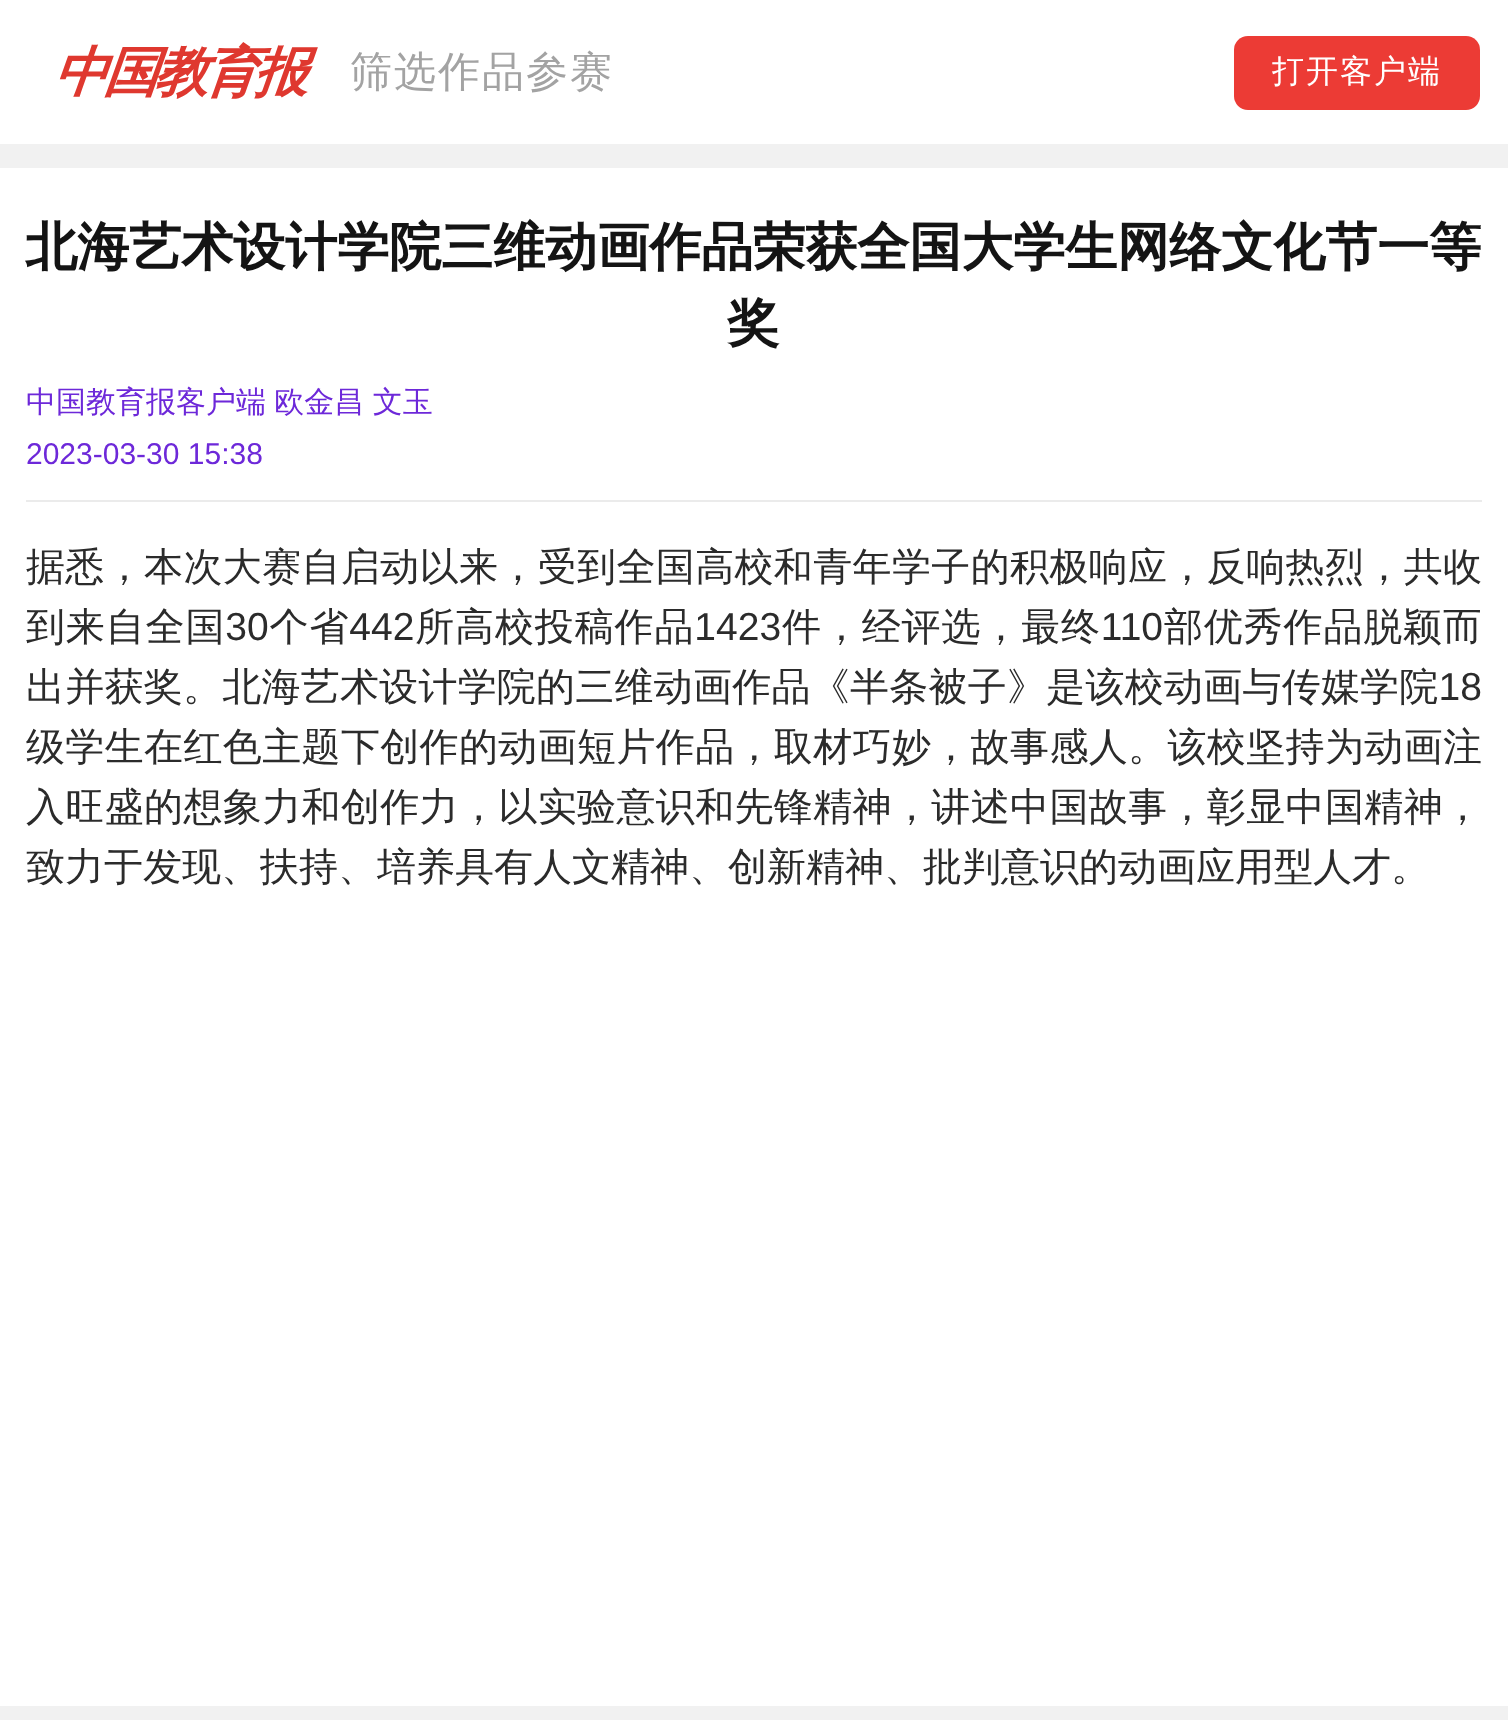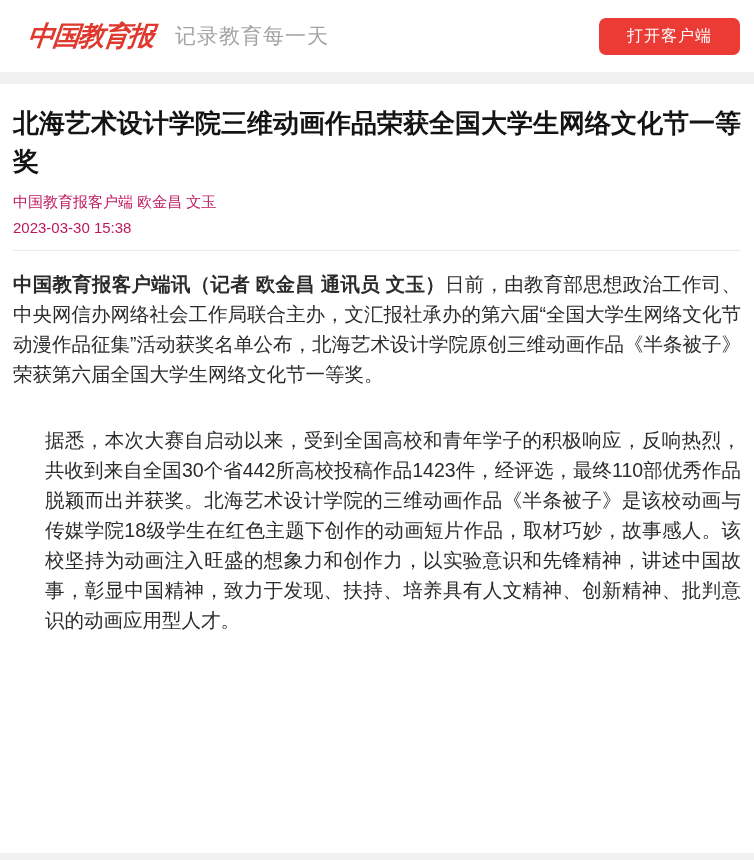--- a/index.html
+++ b/index.html
@@ -38,21 +38,21 @@
     margin-left: 22px;
     letter-spacing: 1px;
     white-space: nowrap;
   }
   .spacer { flex: 1; }
   .open-app-btn {
     background: #ec3b35;
     color: #ffffff;
     border: none;
     border-radius: 7px;
-    width: 141px;
+    width: 123px;
     height: 37px;
     font-size: 16px;
     font-family: "Liberation Sans", sans-serif;
     cursor: pointer;
     letter-spacing: 1px;
   }
 
   .gray-strip {
     height: 12px;
     background: #f1f1f1;
@@ -68,26 +68,27 @@
   .article {
     padding: 20px 13px 0 13px;
     background: #ffffff;
   }
   .article-title {
     font-size: 26px;
     line-height: 38px;
     font-weight: 700;
     color: #141414;
     letter-spacing: 0;
+    text-align: center;
   }
   .article-meta {
     margin-top: 9px;
     font-size: 15px;
     line-height: 26px;
-    color: #be185d;
+    color: #6d28d9;
     font-weight: 400;
   }
   .meta-divider {
     border: none;
     border-top: 1px solid #ebebeb;
     margin-top: 9px;
   }
   .body-para {
     font-size: 19.5px;
     line-height: 30px;
@@ -98,36 +99,35 @@
     word-break: break-all;
   }
   .body-para + .body-para { margin-top: 0; margin-left: 32px; }
   .para-lead { font-weight: 700; }
 </style>
 </head>
 <body>
 
 <header class="app-header">
   <div class="brand-logo">中国教育报</div>
-  <div class="brand-tagline">记录教育每一天</div>
+  <div class="brand-tagline">筛选作品参赛</div>
   <div class="spacer"></div>
   <button class="open-app-btn">打开客户端</button>
 </header>
 
 <div class="gray-strip"></div>
 
 <main class="article">
   <h1 class="article-title">北海艺术设计学院三维动画作品荣获全国大学生网络文化节一等奖</h1>
 
   <div class="article-meta">
     <div>中国教育报客户端 欧金昌 文玉</div>
     <div>2023-03-30 15:38</div>
   </div>
 
   <hr class="meta-divider">
 
-  <p class="body-para"><span class="para-lead">中国教育报客户端讯（记者 欧金昌 通讯员 文玉）</span><span>日前，由教育部思想政治工作司、中央网信办网络社会工作局联合主办，文汇报社承办的第六届“全国大学生网络文化节动漫作品征集”活动获奖名单公布，北海艺术设计学院原创三维动画作品《半条被子》荣获第六届全国大学生网络文化节一等奖。</span></p>
 
   <p class="body-para"><span>据悉，本次大赛自启动以来，受到全国高校和青年学子的积极响应，反响热烈，共收到来自全国30个省442所高校投稿作品1423件，经评选，最终110部优秀作品脱颖而出并获奖。北海艺术设计学院的三维动画作品《半条被子》是该校动画与传媒学院18级学生在红色主题下创作的动画短片作品，取材巧妙，故事感人。该校坚持为动画注入旺盛的想象力和创作力，以实验意识和先锋精神，讲述中国故事，彰显中国精神，致力于发现、扶持、培养具有人文精神、创新精神、批判意识的动画应用型人才。</span></p>
 
 </main>
 
 <div class="gray-strip-bottom"></div>
 
 </body></html>

